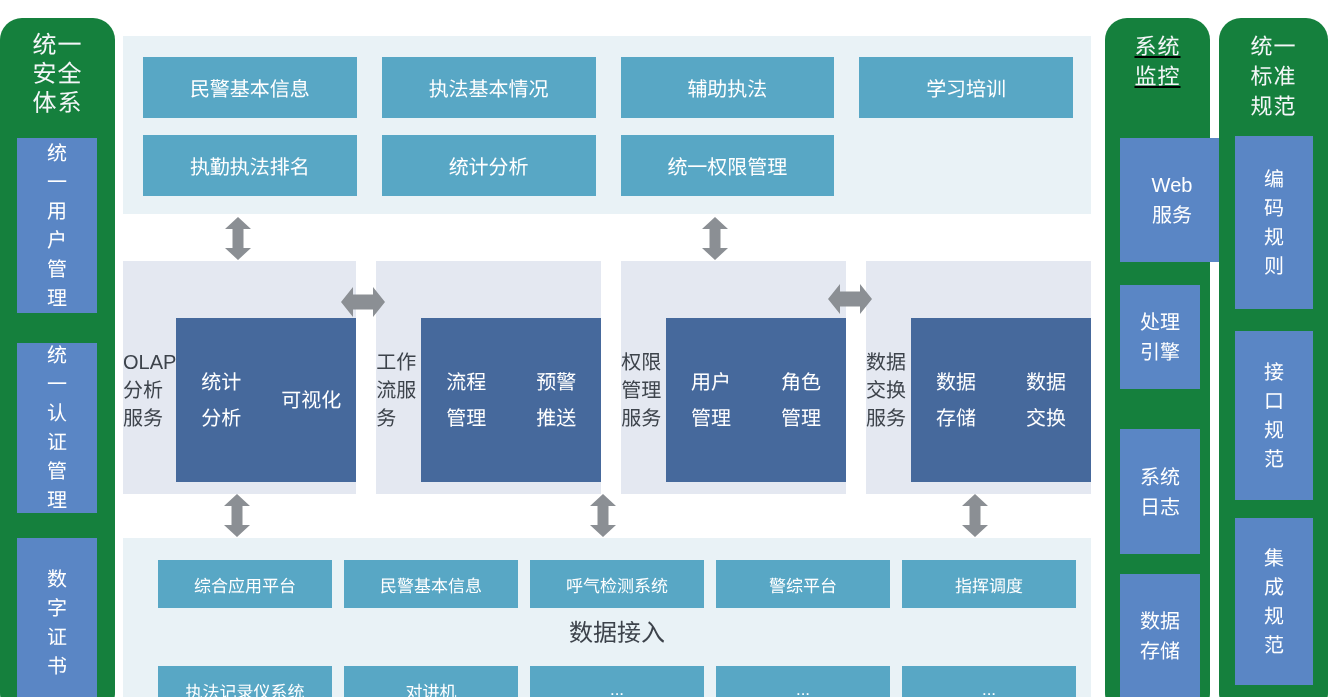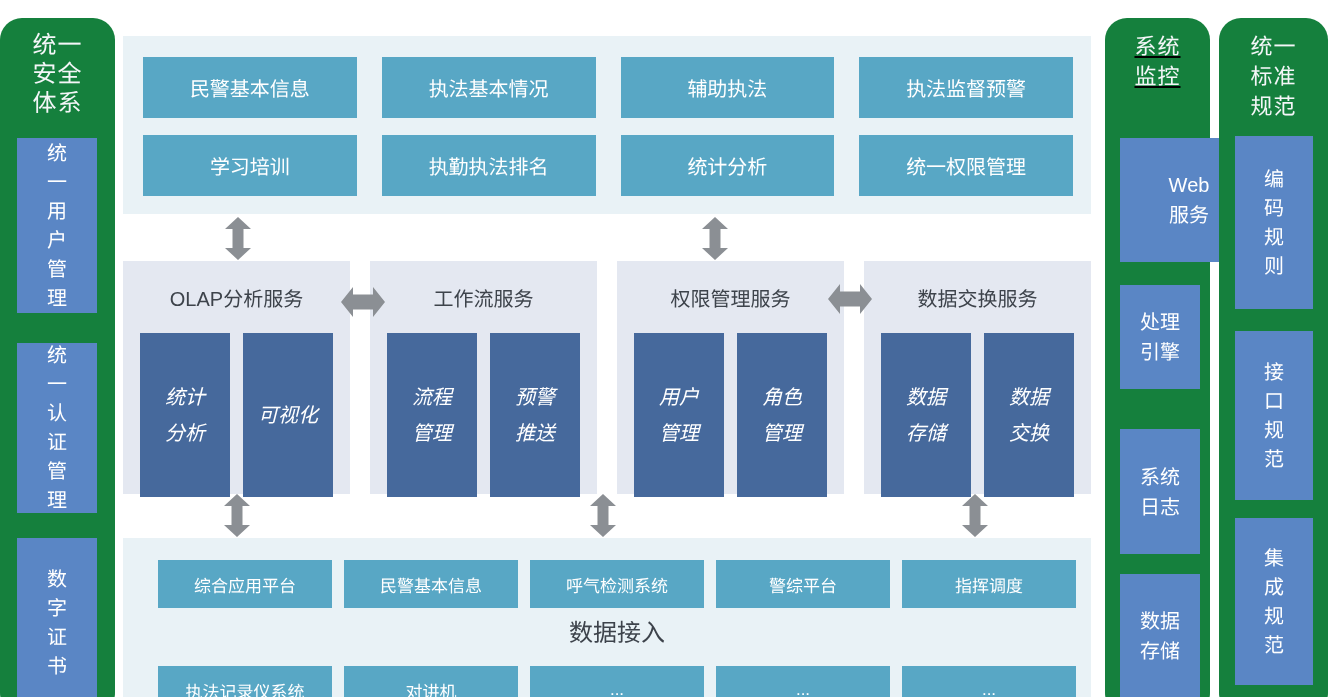--- a/index.html
+++ b/index.html
@@ -26,24 +26,24 @@
   .section-light{position:absolute;left:0;width:968px;background:#e9f2f6;}
   .top-section{top:0;height:178px;display:grid;grid-template-columns:repeat(4,1fr);
     gap:17px 25px;padding:21px 18px 18px 20px;box-sizing:border-box;}
   .teal-box{
     background:#58a7c5;color:#ffffff;display:flex;align-items:center;justify-content:center;
     font-size:20px;text-align:center;
   }
   
   .middle-section{position:absolute;left:0;top:225px;width:968px;height:233px;
     display:flex;gap:20px;}
-  .panel{flex:1;background:#e4e8f1;display:flex;flex-direction:column;align-items:center;
+  .panel{flex:1;background:#e4e8f1;display:flex;flex-direction:row;align-items:center;
     padding-top:24px;box-sizing:border-box;}
   .panel-title{font-size:20px;color:#3d434b;line-height:28px;}
-  .panel-boxes{display:flex;gap:13px;margin-top:20px;font-style:italic;}
+  .panel-boxes{display:flex;margin-top:20px;}
   .inner-box{
     width:90px;height:164px;background:#46699c;color:#ffffff;
     display:flex;align-items:center;justify-content:center;
     font-size:20px;line-height:1.8;text-align:center;white-space:pre-line;
   }
   
   .bottom-section{top:502px;height:195px;box-sizing:border-box;padding:22px 15px 0 35px;}
   .bottom-row{display:grid;grid-template-columns:repeat(5,1fr);gap:12px;}
   .bottom-row .teal-box{height:48px;font-size:17px;}
   .data-access-label{
@@ -82,21 +82,20 @@
 证
 书</div>
   </div>
 
   <div class="main">
 
     <div class="section-light top-section">
       <div class="teal-box">民警基本信息</div>
       <div class="teal-box">执法基本情况</div>
       <div class="teal-box">辅助执法</div>
-      <div class="teal-box">执法监督预警</div>
       <div class="teal-box">学习培训</div>
       <div class="teal-box">执勤执法排名</div>
       <div class="teal-box">统计分析</div>
       <div class="teal-box">统一权限管理</div>
     </div>
 
     <div class="middle-section">
       <div class="panel">
         <div class="panel-title">OLAP分析服务</div>
         <div class="panel-boxes">
@@ -185,21 +184,21 @@
     <div class="arrow" style="left:705px;top:248px;">
       <svg width="44" height="30" viewBox="0 0 44 30">
           <polygon class="arrow-fill" points="0,15 12,0 12,7.5 32,7.5 32,0 44,15 32,30 32,22.5 12,22.5 12,30"></polygon>
         </svg>
     </div>
   </div>
 
   <div class="side-col" style="left:1105px;width:105px;text-decoration:underline;">
     <div class="side-title small">系统
 监控</div>
-    <div class="side-box h-text" style="left:15px;top:120px;width:104px;height:124px;padding-left:17px;">Web
+    <div class="side-box h-text" style="left:15px;top:120px;width:104px;height:124px;">Web
 服务</div>
     <div class="side-box h-text" style="left:15px;top:267px;width:80px;height:104px;">处理
 引擎</div>
     <div class="side-box h-text" style="left:15px;top:411px;width:80px;height:125px;">系统
 日志</div>
     <div class="side-box h-text" style="left:15px;top:556px;width:80px;height:124px;">数据
 存储</div>
   </div>
 
   <div class="side-col" style="left:1219px;width:109px;">

